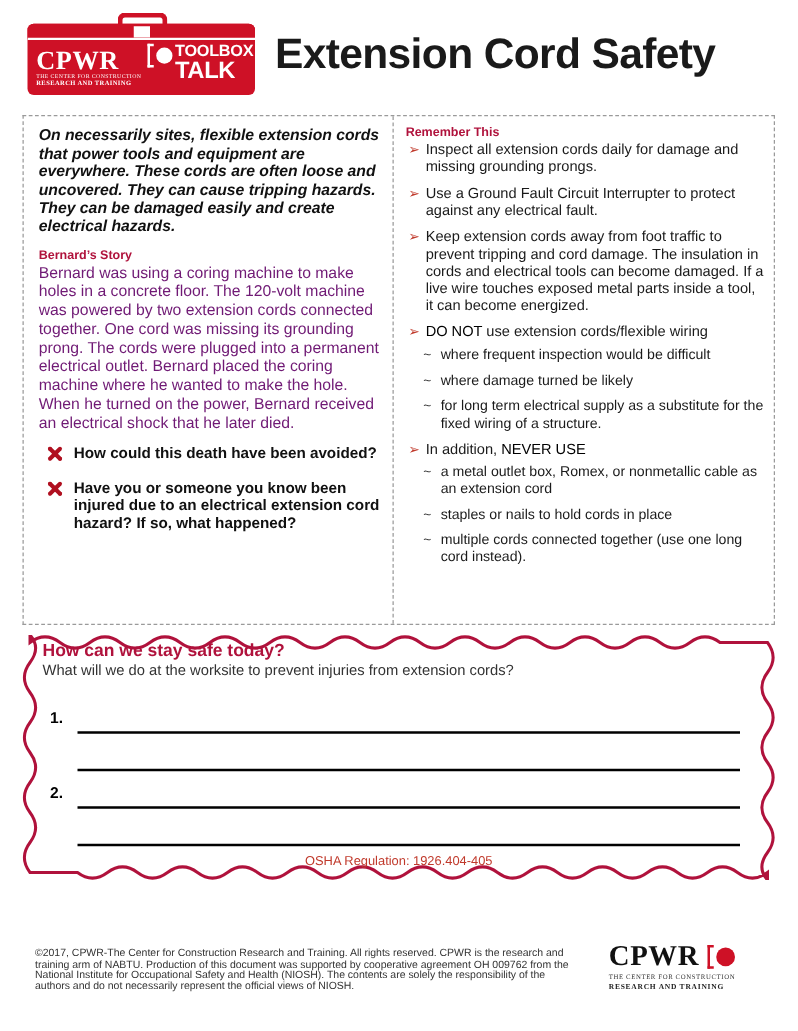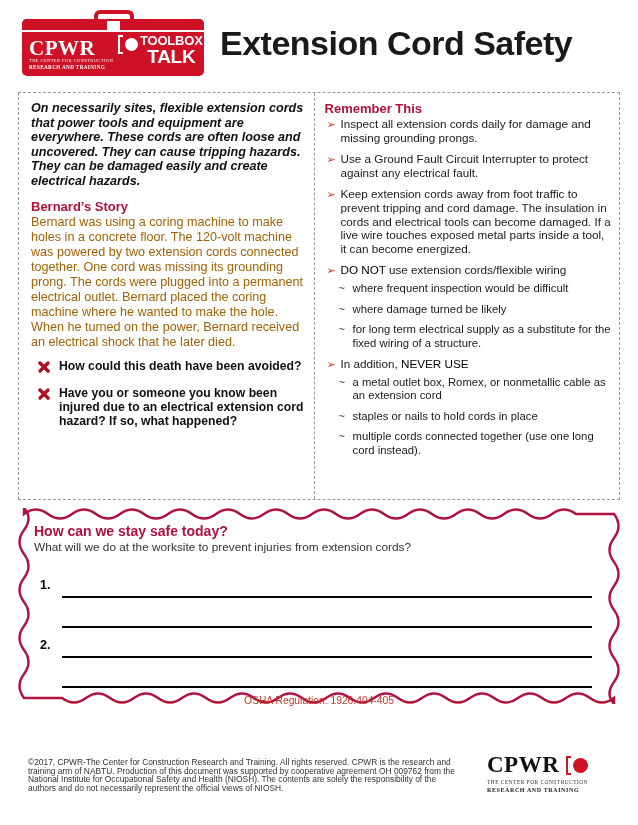--- a/index.html
+++ b/index.html
@@ -33,21 +33,21 @@
     background:#ffffff;
   }
   .tb-inner { position:absolute; left:0; top:22px; width:182px; height:44px; display:flex; align-items:center; }
   .cpwr-left { width:98px; padding-left:7px; }
   .cpwr-word { color:#fff; font-weight:bold; font-size:21px; letter-spacing:0.5px; line-height:20px; font-family:"Liberation Serif", serif; }
   .cpwr-sub1 { color:#fff; font-size:4.6px; letter-spacing:0.35px; line-height:6px; font-family:"Liberation Serif", serif; }
   .cpwr-sub2 { color:#fff; font-size:5.2px; font-weight:bold; letter-spacing:0.35px; line-height:7px; font-family:"Liberation Serif", serif; }
   .bracket-mark { position:absolute; left:96px; top:25px; display:flex; align-items:center; }
   .brk { width:5px; height:19px; border:2.5px solid #fff; border-right:none; }
   .dot { width:13px; height:13px; border-radius:50%; background:#fff; margin-left:2px; }
-  .tb-right { position:absolute; left:118px; top:24px; text-align:center; }
+  .tb-right { position:absolute; left:118px; top:24px; }
   .tb-line1 { color:#fff; font-weight:bold; font-size:13px; line-height:13px; letter-spacing:-0.2px; }
   .tb-line2 { color:#fff; font-weight:bold; font-size:19px; line-height:19px; letter-spacing:-0.3px; }
 
   .doc-title {
     margin-left:16px; margin-top:14px;
     font-size:34px; font-weight:bold; color:#1a1a1a; letter-spacing:-0.5px;
     white-space:nowrap;
   }
 
   
@@ -57,43 +57,43 @@
     display:flex;
   }
   .col-left { width:296px; padding:8px 10px 0 12px; border-right:1px dashed #9a9a9a; }
   .col-right { width:305px; padding:8px 8px 0 10px; }
 
   .intro {
     font-weight:bold; font-style:italic; font-size:12.6px; line-height:14.6px;
     color:#111; margin:0 0 10px 0;
   }
   .sec-head {
-    color:#B0123C; font-weight:bold; font-size:13px; margin:0 0 1px 0;
-  }
-  .story { font-size:12.6px; line-height:15px; color:#a16207; margin:0; }
+    color:#B0123C; font-weight:bold; font-size:10px; margin:0 0 1px 0;
+  }
+  .story { font-size:12.6px; line-height:15px; color:#701a75; margin:0; }
 
   .qlist { margin:9px 0 0 0; }
   .qitem { display:flex; margin-bottom:8px; padding-left:6px; }
   .qmark { flex:0 0 22px; padding-top:1px; }
   .qtext { font-size:12.2px; line-height:14px; font-weight:bold; color:#111; }
 
   .rlist { margin:1px 0 0 0; }
   .ritem { display:flex; margin-bottom:8px; }
   .rbullet { flex:0 0 16px; color:#C0392B; font-size:11px; line-height:14px; padding-left:2px; }
   .rtext { font-size:11.7px; line-height:13.6px; color:#1a1a1a; }
   .rtext b { font-weight:normal; color:#000; }
   .sublist { margin:5px 0 0 14px; }
   .subitem { display:flex; margin-bottom:7px; }
   .subdash { flex:0 0 14px; color:#333; font-size:11px; line-height:13.4px; }
   .subtext { font-size:11.3px; line-height:13.4px; color:#1a1a1a; }
 
   
   .wavy-wrap { position:absolute; left:18px; top:508px; width:602px; height:196px; }
   .wavy-svg { position:absolute; left:0; top:0; }
-  .wavy-inner { position:absolute; left:16px; top:15px; width:570px; height:170px; }
+  .wavy-inner { position:absolute; left:16px; top:4px; width:570px; height:170px; }
   .safe-head { color:#B0123C; font-weight:bold; font-size:14px; margin:0 0 1px 0; }
   .safe-sub { font-size:11.8px; color:#333; margin:0 0 14px 0; }
   .numrow { display:flex; align-items:flex-start; margin-left:6px; }
   .num { font-weight:bold; font-size:12.5px; width:22px; padding-top:10px; }
   .lines { flex:1; padding-right:12px; }
   .wline { border-bottom:2.2px solid #000; height:30px; }
   .osha { text-align:center; color:#C0392B; font-size:10.3px; margin-top:7px; }
 
   
   .footer { position:absolute; left:0; top:756px; width:638px; height:69px; }

